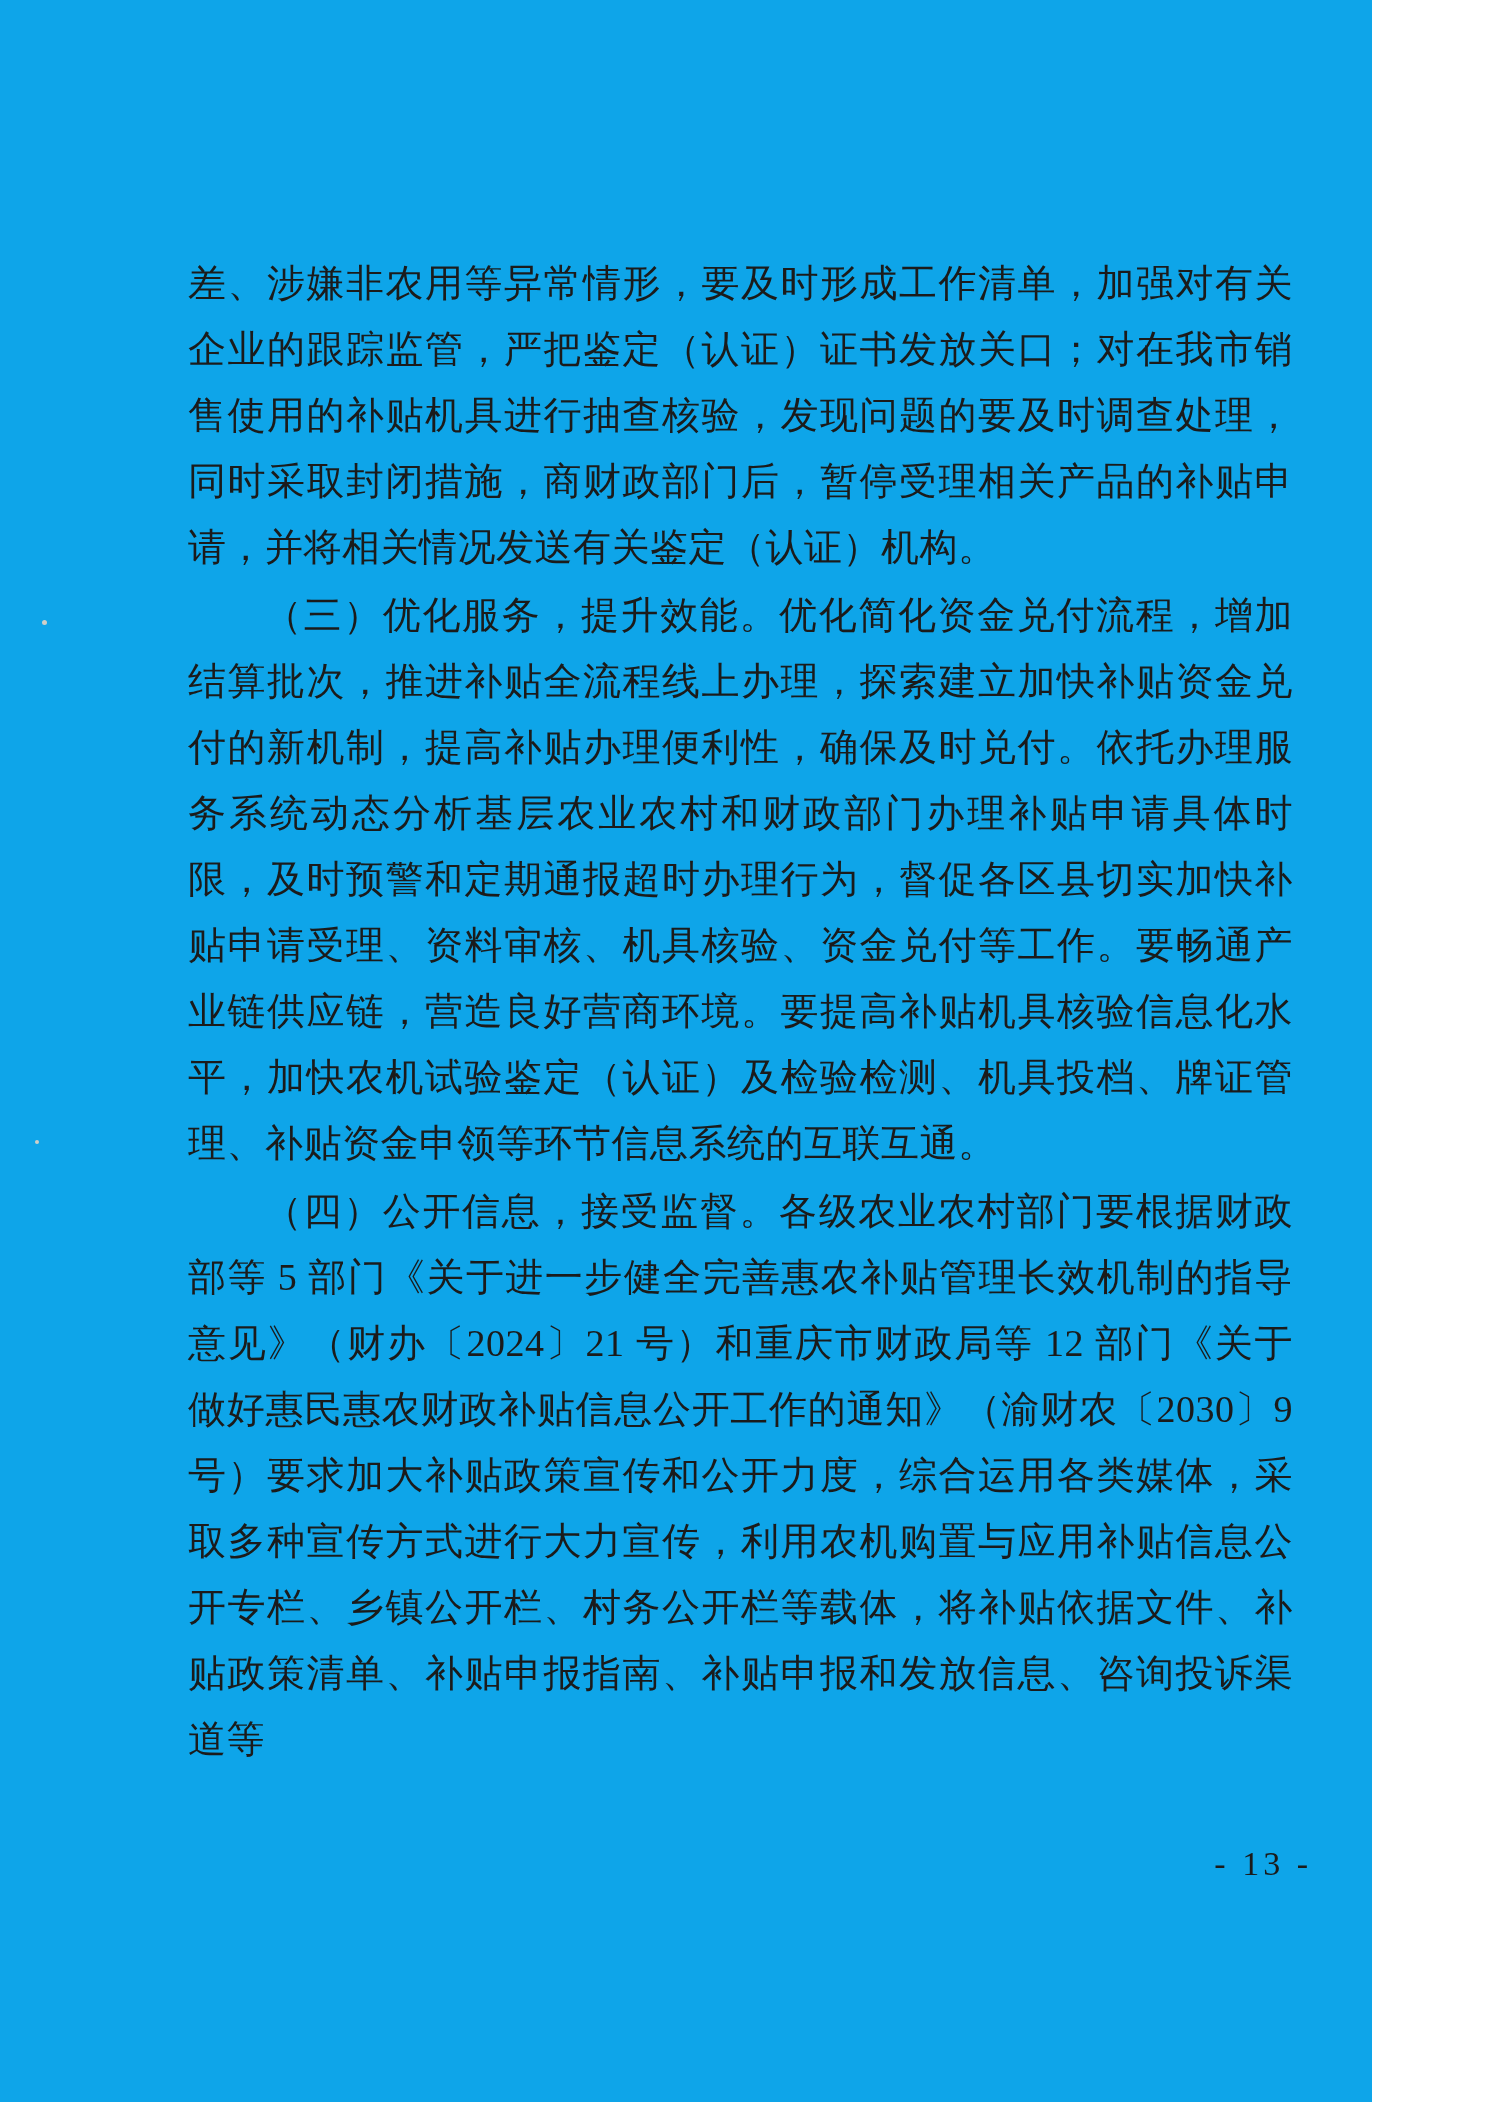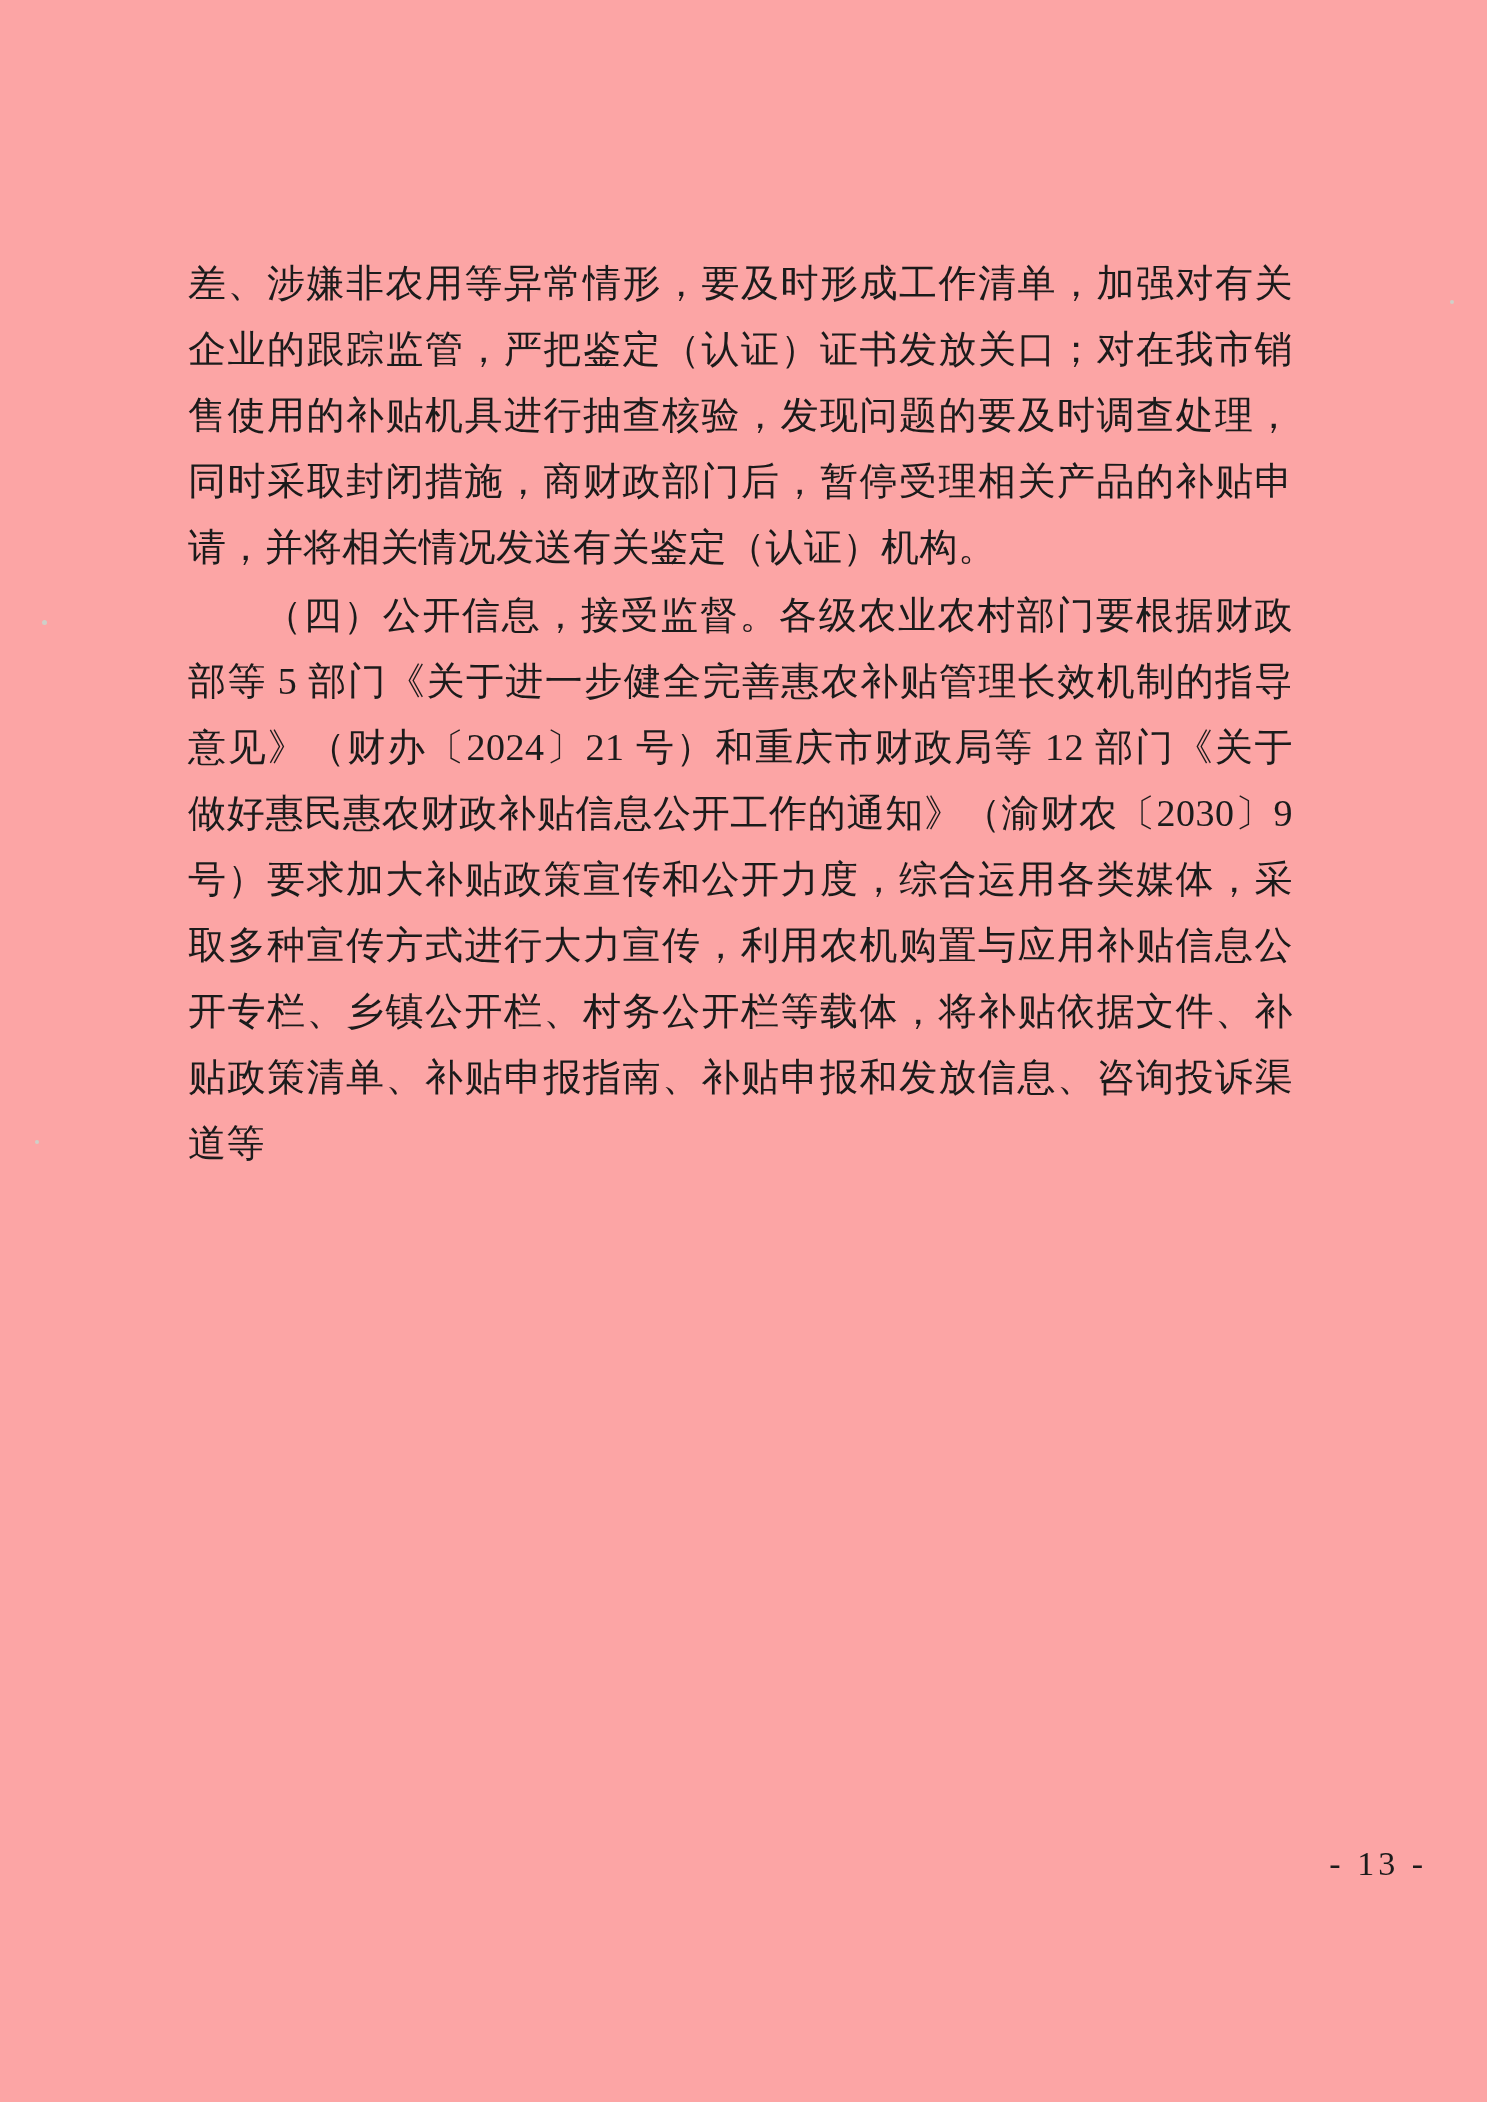--- a/index.html
+++ b/index.html
@@ -2,23 +2,23 @@
 <html><head>
 <meta charset="utf-8">
 <style>
   html, body {
     margin: 0;
     padding: 0;
     background: #ffffff;
   }
   .page {
     position: relative;
-    width: 1487px;
+    width: 1372px;
     height: 2102px;
-    background: #fca5a5;
+    background: #0ea5e9;
     font-family: "Liberation Serif", "DejaVu Serif", serif;
     color: #1b1b1b;
     overflow: hidden;
   }
   .content {
     position: absolute;
     left: 188px;
     top: 250px;
     width: 1105px;
   }
@@ -56,18 +56,19 @@
 <body>
 
 <div class="page">
 
   <div class="speck" style="left:42px; top:620px; width:5px; height:5px;"></div>
   <div class="speck" style="left:35px; top:1140px; width:4px; height:4px;"></div>
   <div class="speck" style="left:1450px; top:300px; width:4px; height:4px;"></div>
 
   <div class="content">
     <p class="para">差、涉嫌非农用等异常情形，要及时形成工作清单，加强对有关企业的跟踪监管，严把鉴定（认证）证书发放关口；对在我市销售使用的补贴机具进行抽查核验，发现问题的要及时调查处理，同时采取封闭措施，商财政部门后，暂停受理相关产品的补贴申请，并将相关情况发送有关鉴定（认证）机构。</p>
+    <p class="para indent">（三）优化服务，提升效能。优化简化资金兑付流程，增加结算批次，推进补贴全流程线上办理，探索建立加快补贴资金兑付的新机制，提高补贴办理便利性，确保及时兑付。依托办理服务系统动态分析基层农业农村和财政部门办理补贴申请具体时限，及时预警和定期通报超时办理行为，督促各区县切实加快补贴申请受理、资料审核、机具核验、资金兑付等工作。要畅通产业链供应链，营造良好营商环境。要提高补贴机具核验信息化水平，加快农机试验鉴定（认证）及检验检测、机具投档、牌证管理、补贴资金申领等环节信息系统的互联互通。</p>
     <p class="para indent">（四）公开信息，接受监督。各级农业农村部门要根据财政部等 5 部门《关于进一步健全完善惠农补贴管理长效机制的指导意见》（财办〔2024〕21 号）和重庆市财政局等 12 部门《关于做好惠民惠农财政补贴信息公开工作的通知》（渝财农〔2030〕9 号）要求加大补贴政策宣传和公开力度，综合运用各类媒体，采取多种宣传方式进行大力宣传，利用农机购置与应用补贴信息公开专栏、乡镇公开栏、村务公开栏等载体，将补贴依据文件、补贴政策清单、补贴申报指南、补贴申报和发放信息、咨询投诉渠道等</p>
   </div>
 
   <div class="pagenum">- 13 -</div>
 
 </div>
 
 </body></html>

